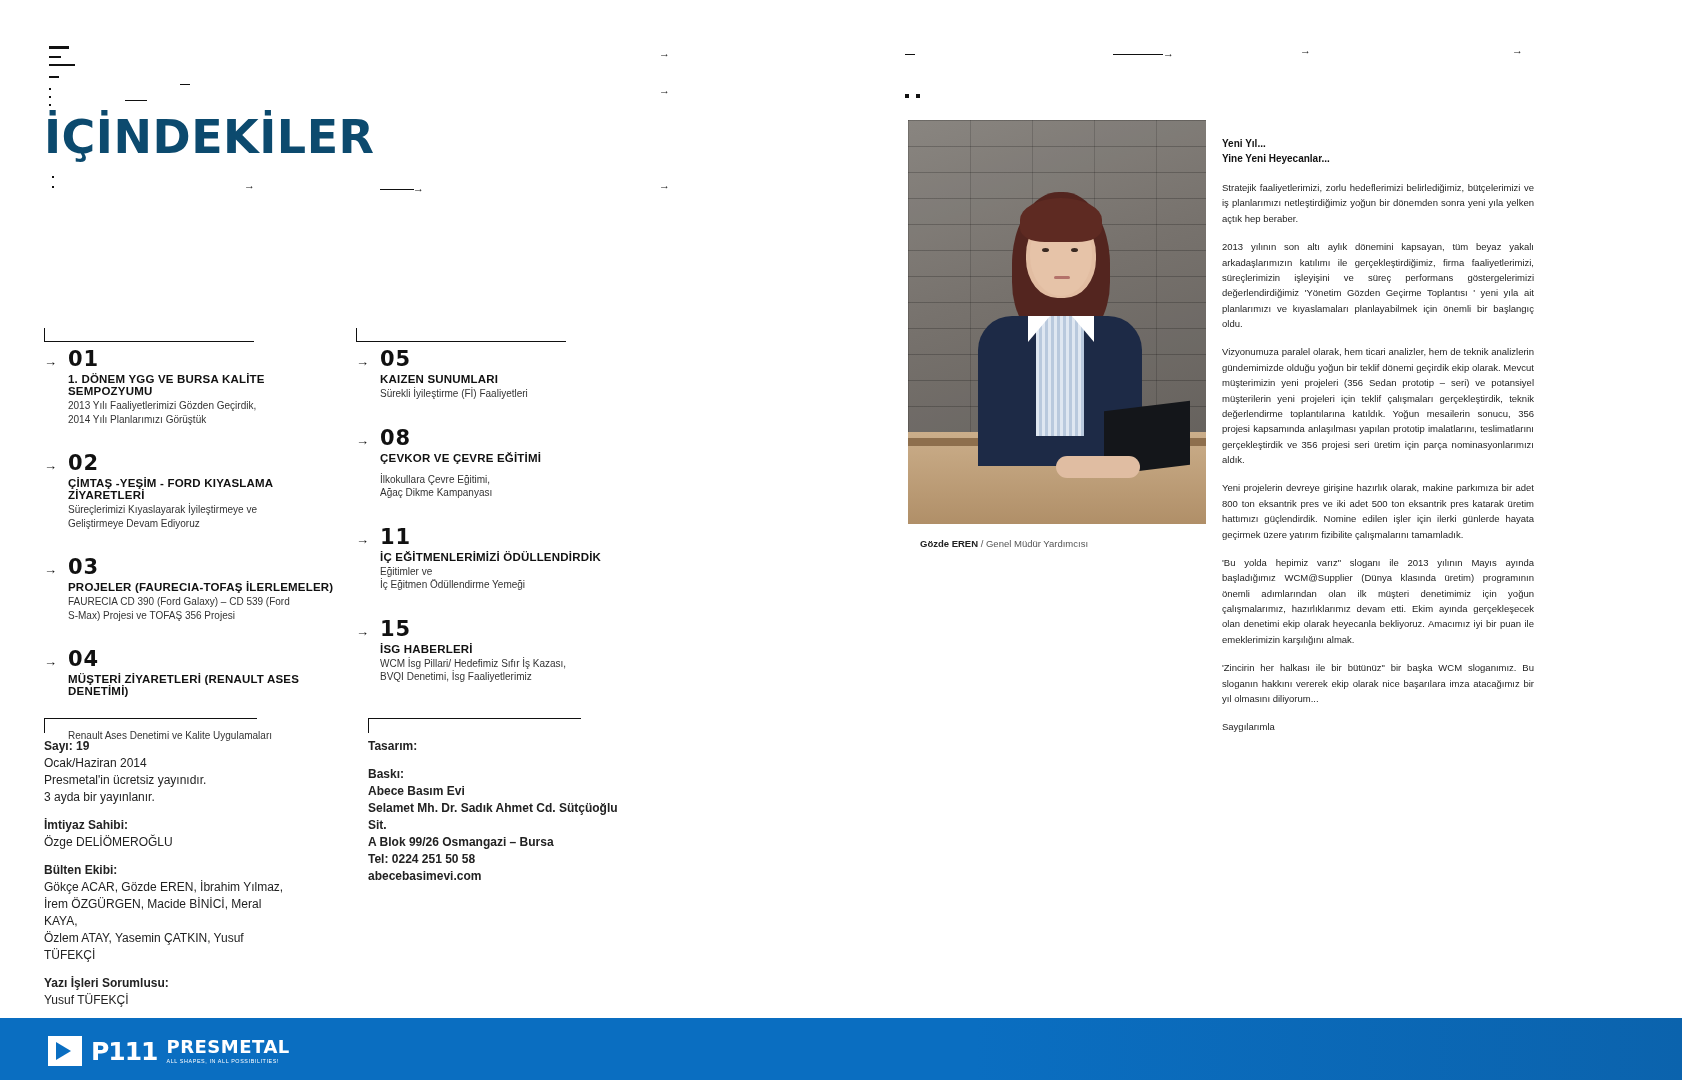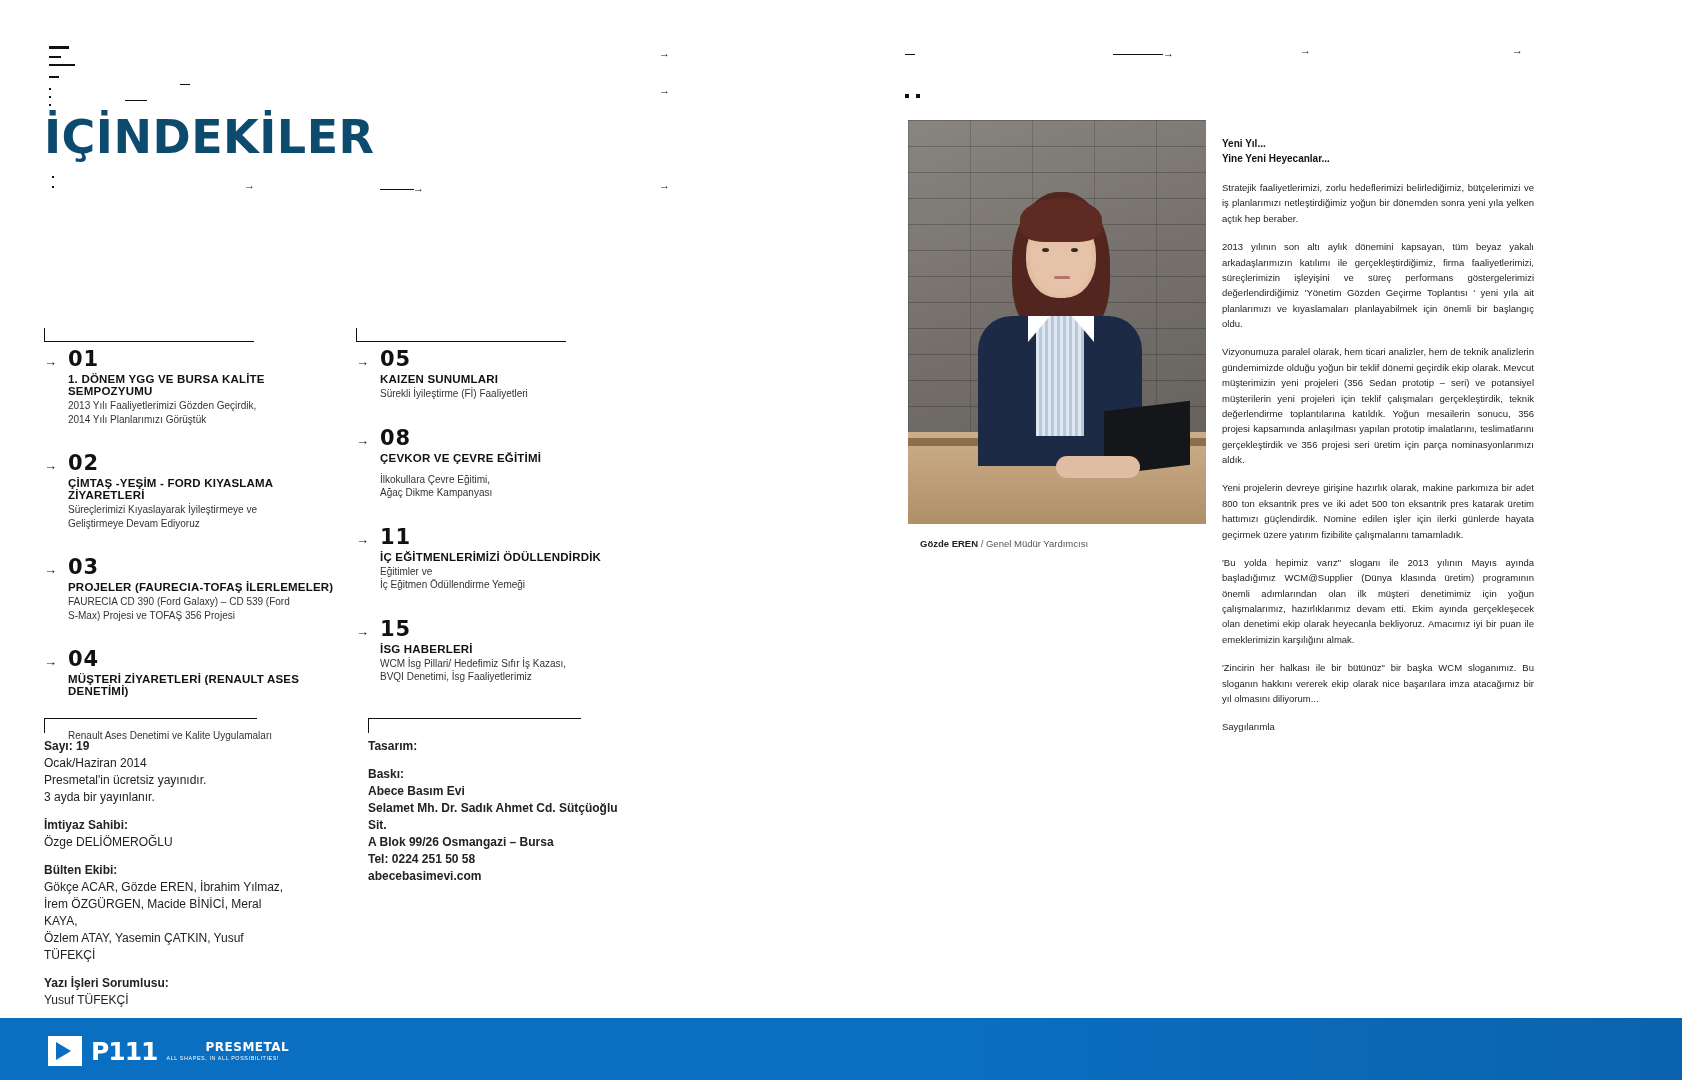--- a/index.html
+++ b/index.html
@@ -312,24 +312,23 @@
     color: #ffffff;
     font-family: "DejaVu Sans", sans-serif;
     font-weight: 700;
     font-size: 25px;
     letter-spacing: -1px;
   }
   .logo-text { color: #ffffff; }
   .logo-name {
     font-family: "DejaVu Sans", sans-serif;
     font-weight: 700;
-    font-size: 12px;
+    font-size: 18px;
     letter-spacing: 0.5px;
     line-height: 1;
-    margin-left: 39px;
   }
   .logo-tag {
     font-size: 5.4px;
     letter-spacing: 0.6px;
     margin-top: 2px;
   }
 </style>
 </head>
 <body>
 

